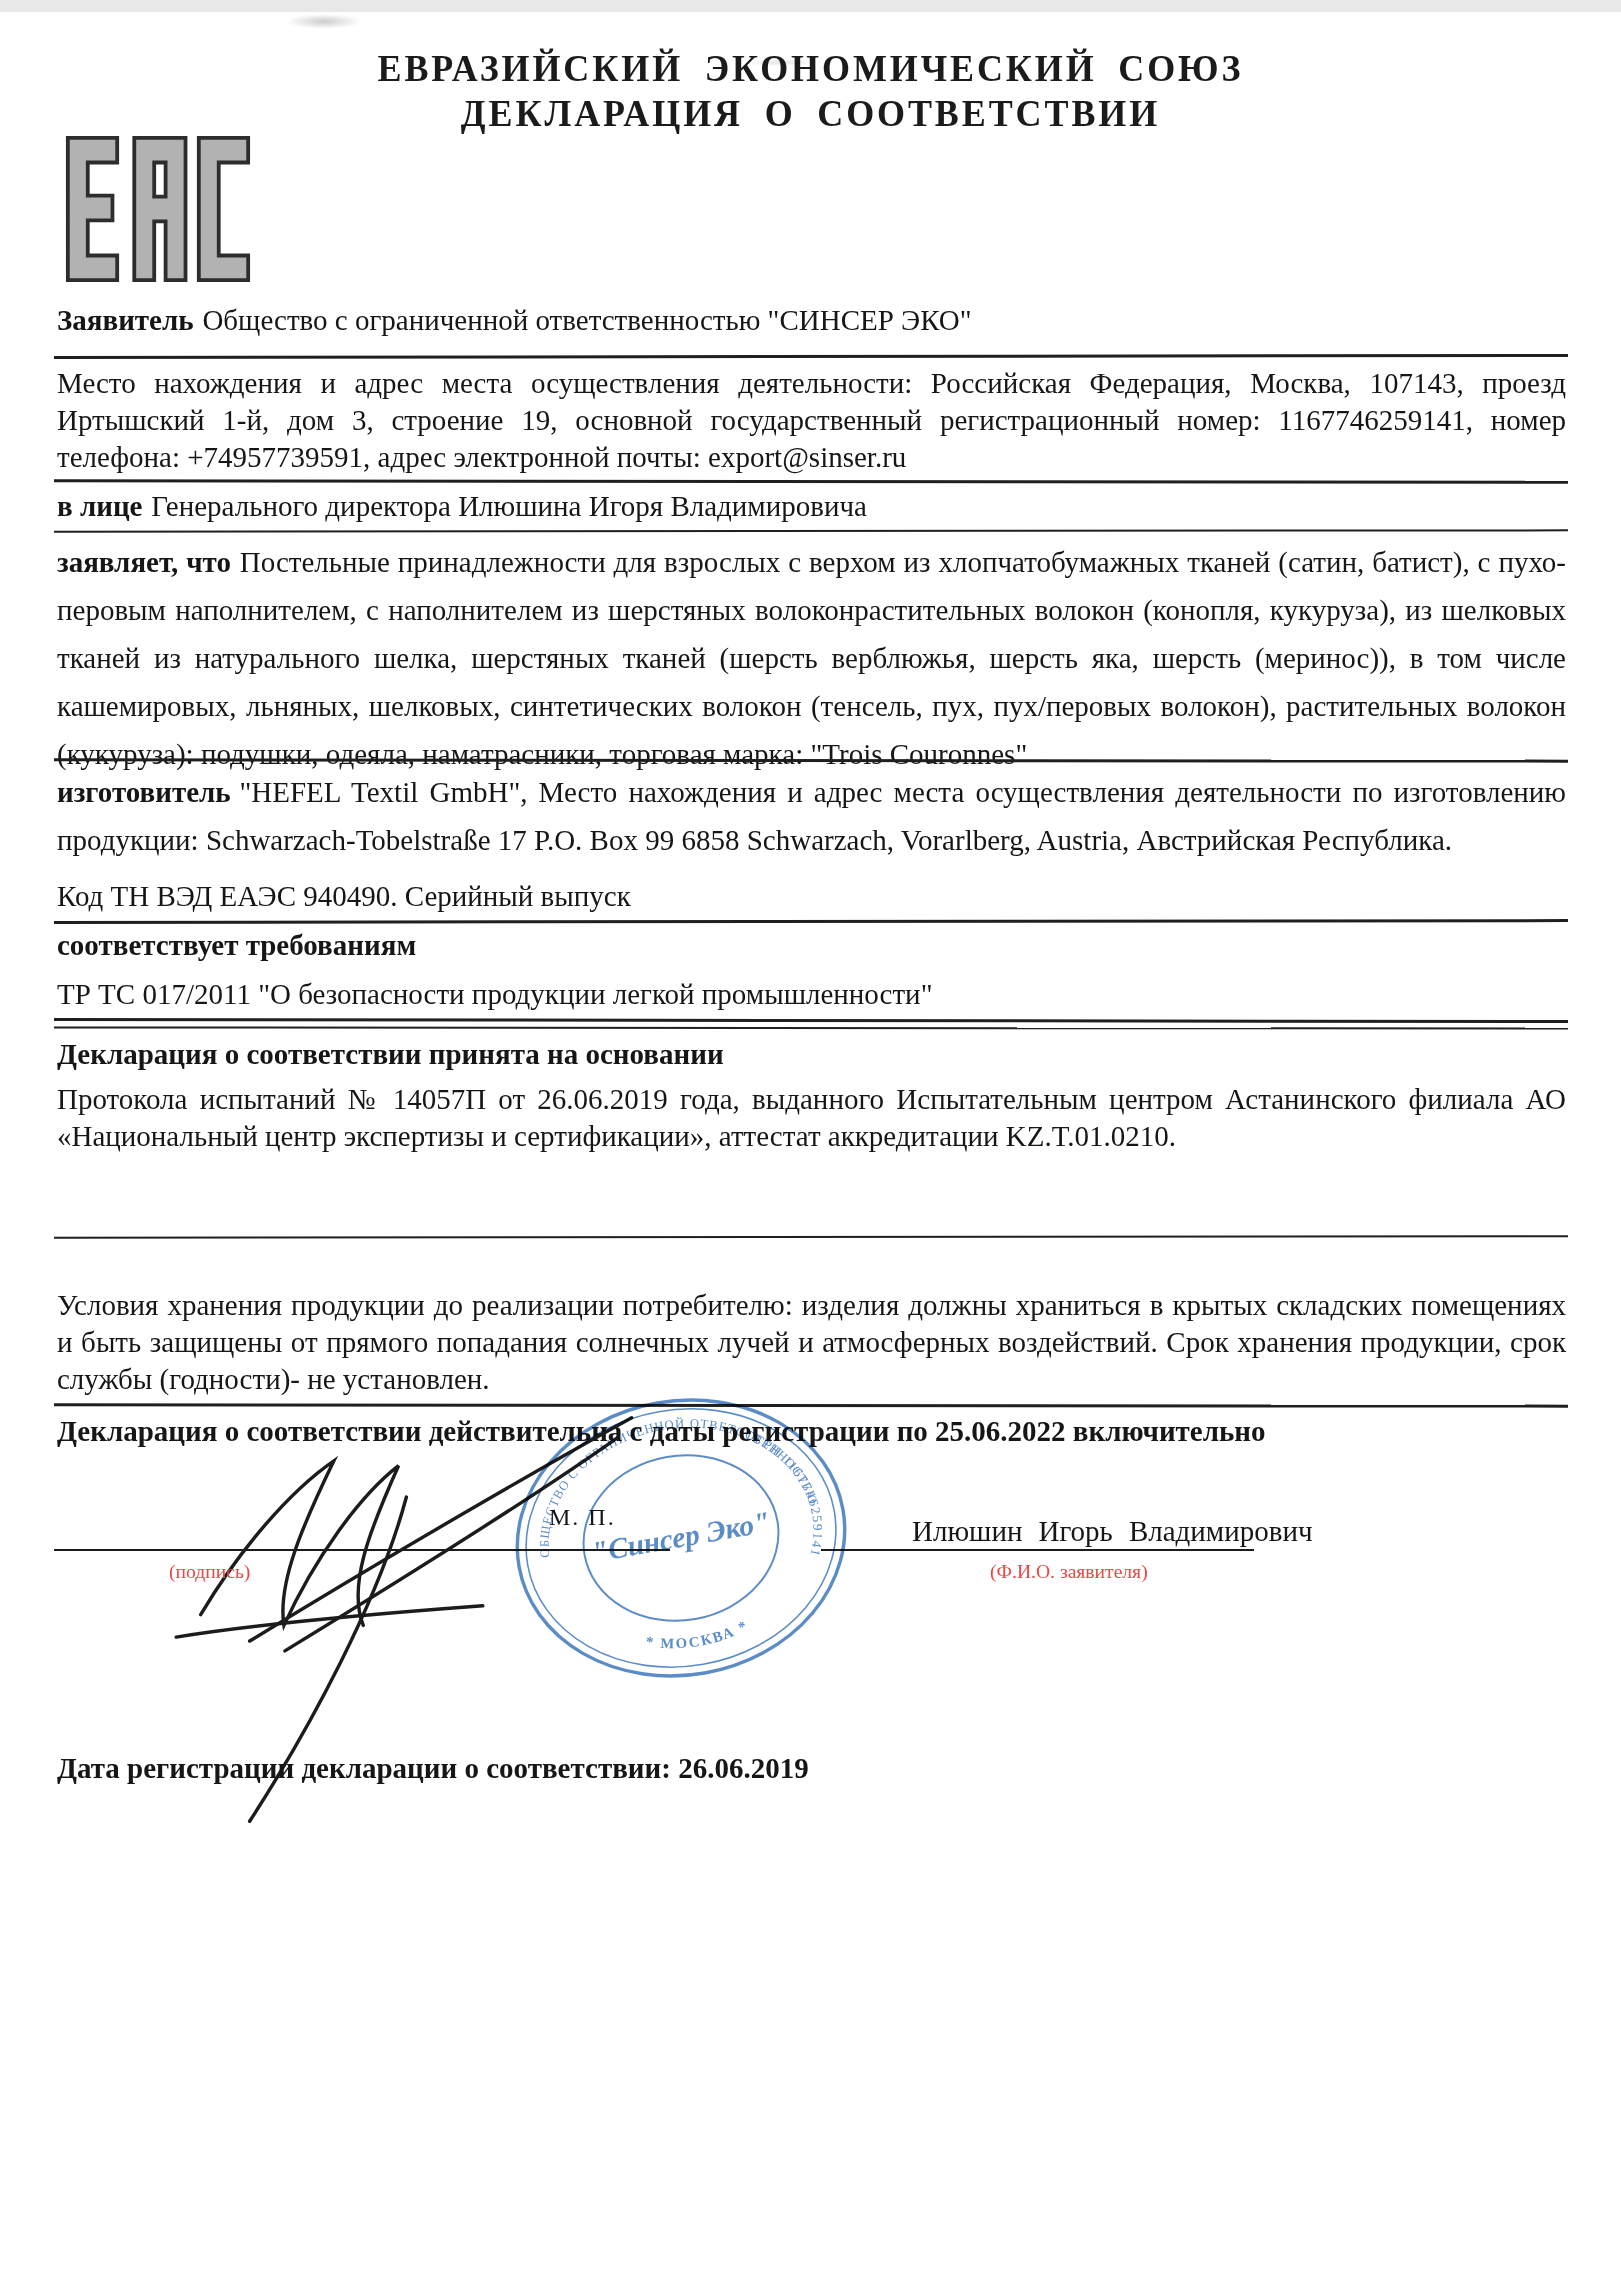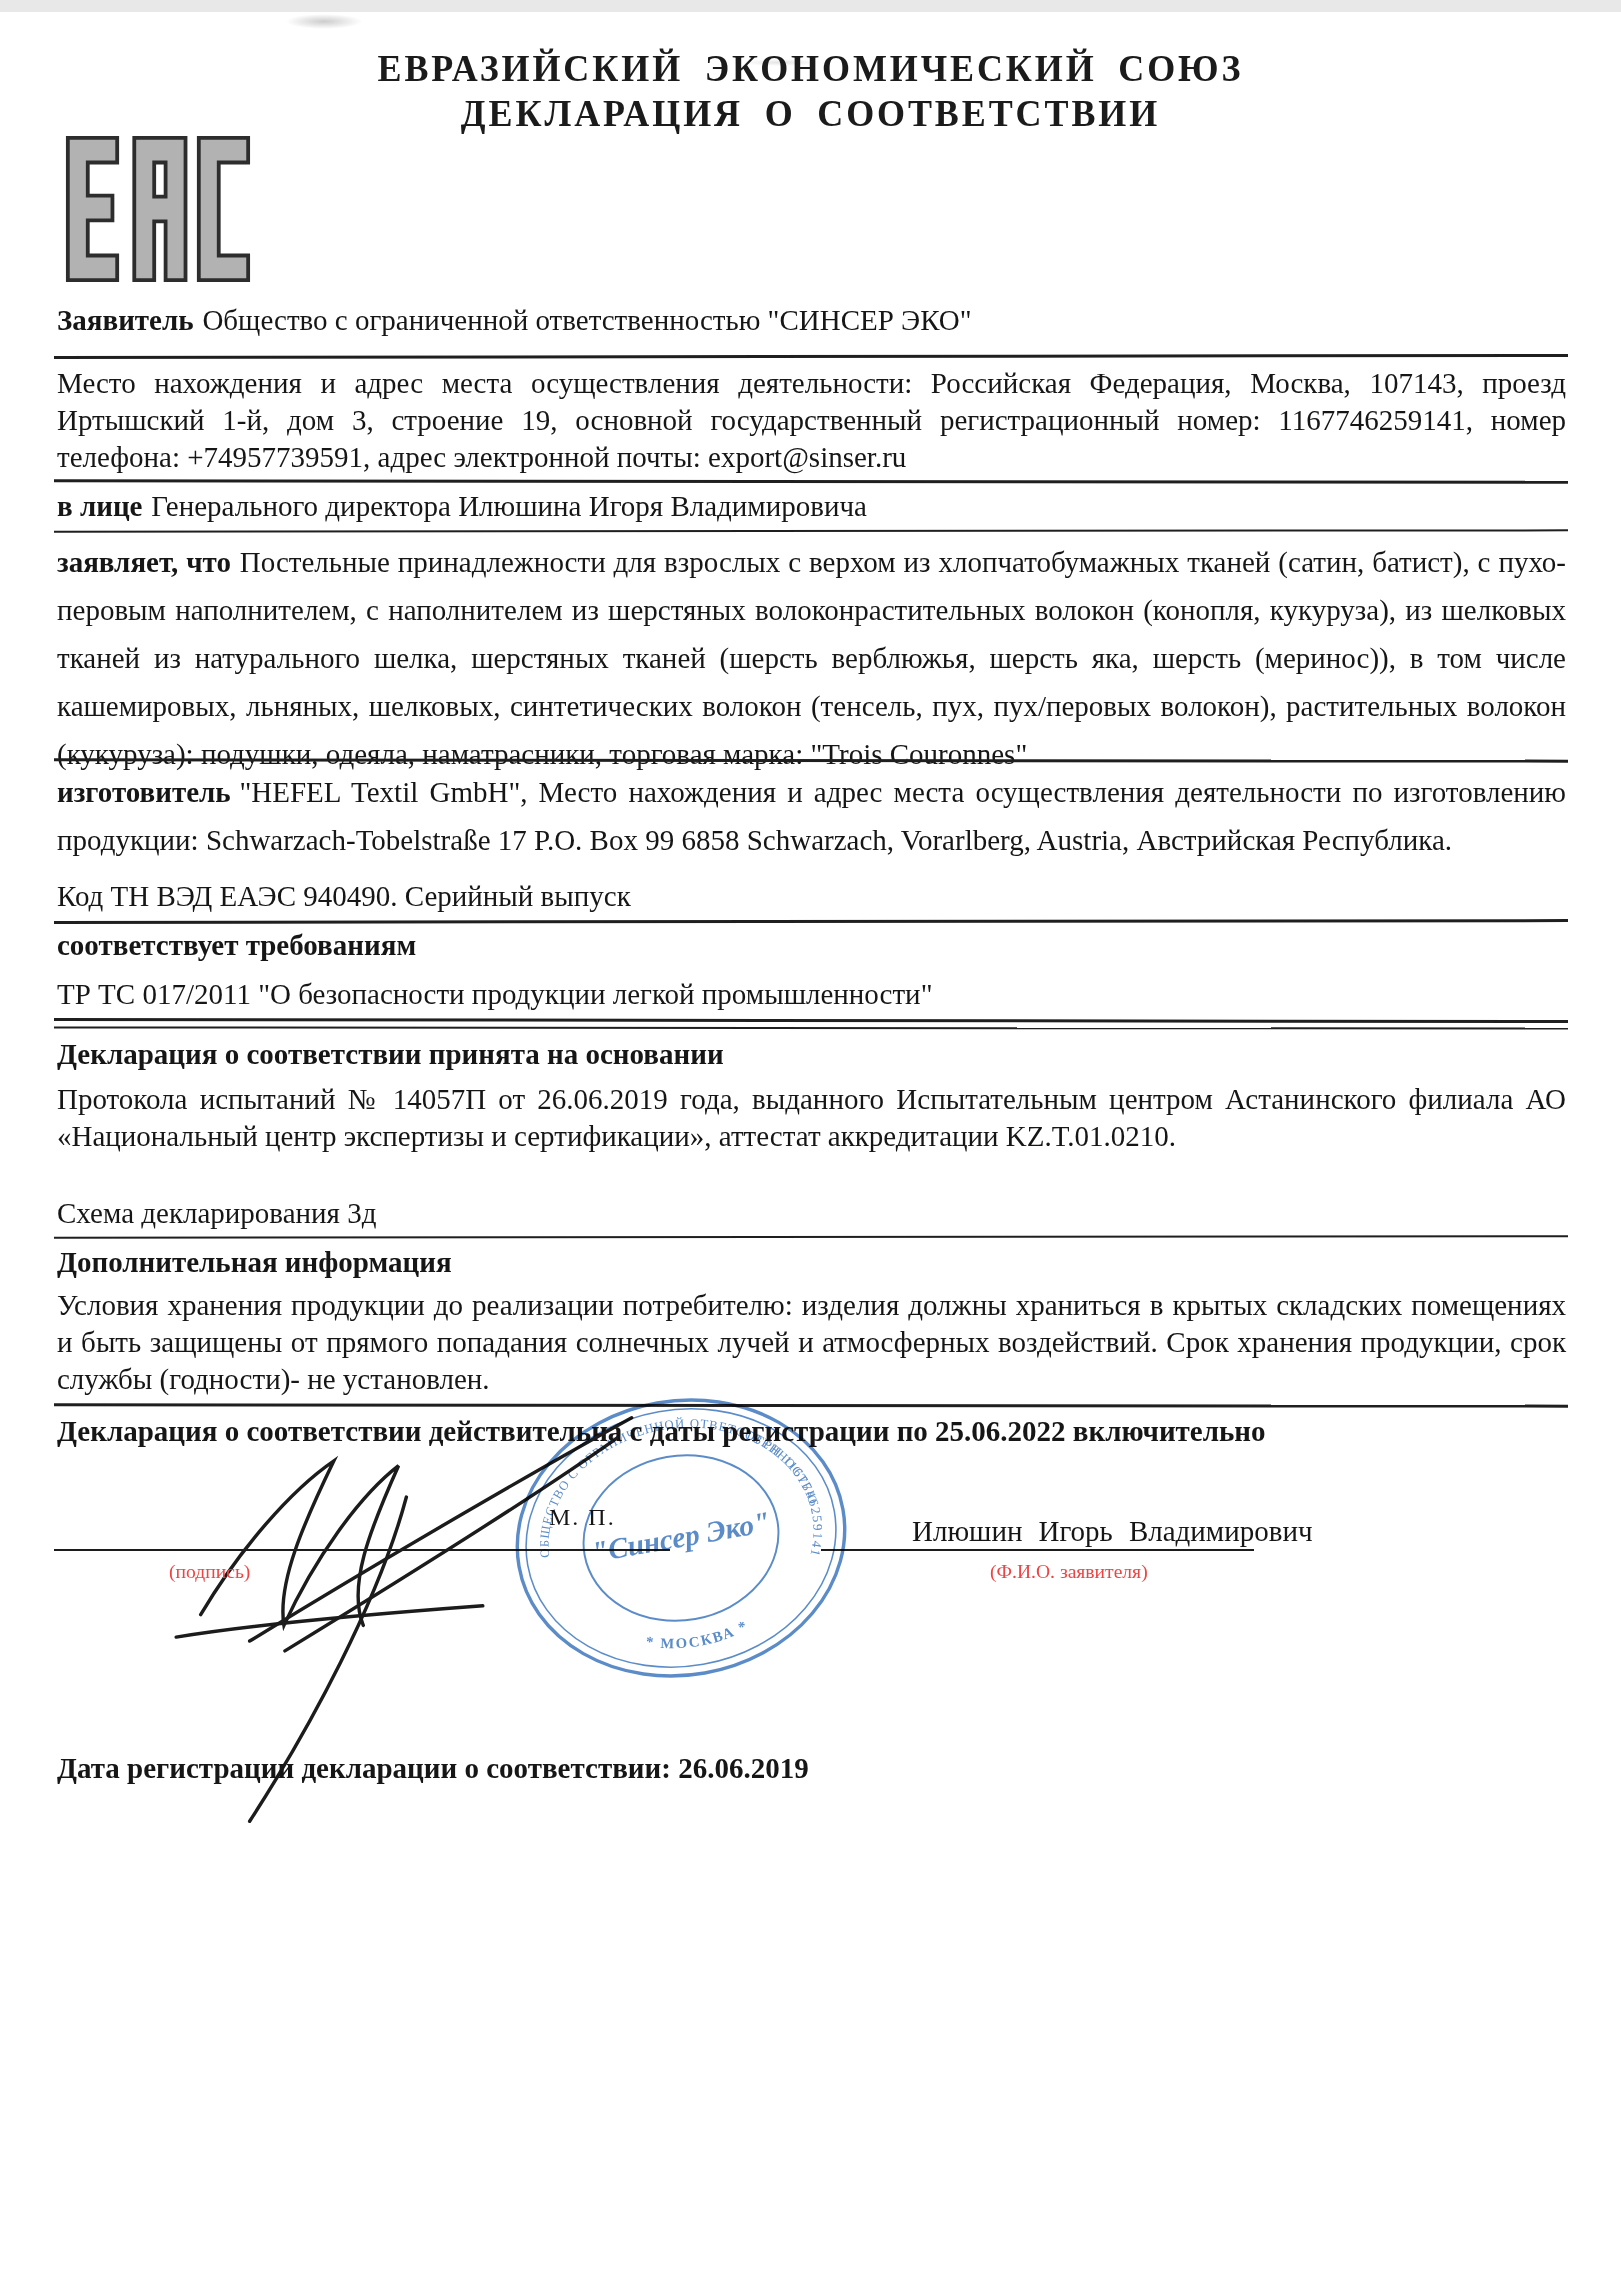--- a/index.html
+++ b/index.html
@@ -78,24 +78,22 @@
   <div class="abs body-text" style="top:866px;">Код ТН ВЭД ЕАЭС 940490. Серийный выпуск</div>
   <div class="abs rule" style="top:908px;height:2.9px;transform:rotate(-0.07deg);"></div>
 
   <div class="abs body-text b" style="top:915px;">соответствует требованиям</div>
   <div class="abs body-text" style="top:964px;">ТР ТС 017/2011 "О безопасности продукции легкой промышленности"</div>
   <div class="abs rule" style="top:1007px;height:2.9px;transform:rotate(0.08deg);"></div>
   <div class="abs rule" style="top:1015px;height:2px;transform:rotate(0.04deg);"></div>
 
   <div class="abs body-text b" style="top:1024px;">Декларация о соответствии принята на основании</div>
   <div class="abs body-text just" style="top:1069px;">Протокола испытаний № 14057П от 26.06.2019 года, выданного Испытательным центром Астанинского филиала АО «Национальный центр экспертизы и сертификации», аттестат аккредитации KZ.T.01.0210.</div>
-  <div class="abs body-text" style="top:1183px;">Схема декларирования 3д</div>
   <div class="abs rule" style="top:1224px;height:2px;transform:rotate(-0.06deg);"></div>
 
-  <div class="abs body-text b" style="top:1232px;">Дополнительная информация</div>
   <div class="abs body-text just" style="top:1275px;">Условия хранения продукции до реализации потребителю: изделия должны храниться в крытых складских помещениях и быть защищены от прямого попадания солнечных лучей и атмосферных воздействий. Срок хранения продукции, срок службы (годности)- не установлен.</div>
   <div class="abs rule" style="top:1392px;height:2.9px;transform:rotate(0.05deg);"></div>
 
   <div class="abs body-text b" style="top:1401px;">Декларация о соответствии  действительна с даты регистрации по 25.06.2022 включительно</div>
 
   <div class="abs mp" style="left:549px;top:1492px;">М. П.</div>
 
   <svg class="abs" style="left:83px;top:1392px;" width="588" height="431" viewBox="0 0 600 440">
     <g fill="none" stroke="#1c1c1c" stroke-width="3.5" stroke-linecap="round">
       <path d="M120 215 C 160 148, 212 88, 256 58 C 226 120, 198 182, 205 226 C 236 158, 282 94, 322 63 C 292 130, 270 186, 286 226"></path>

